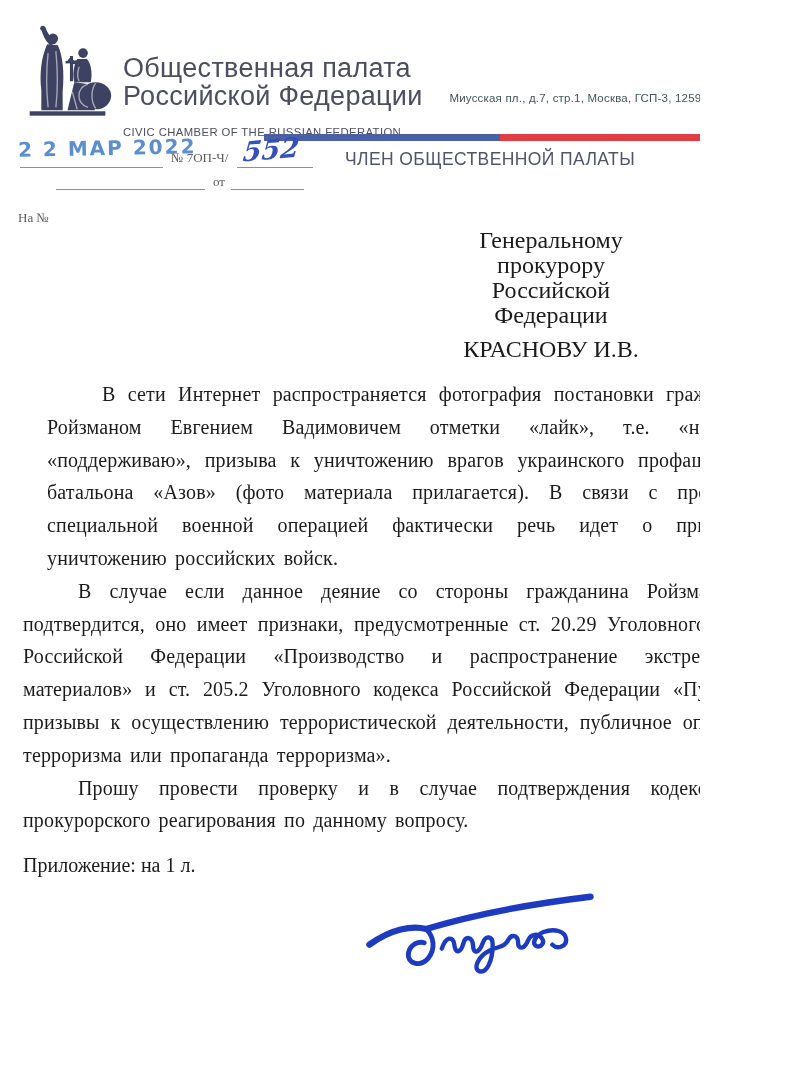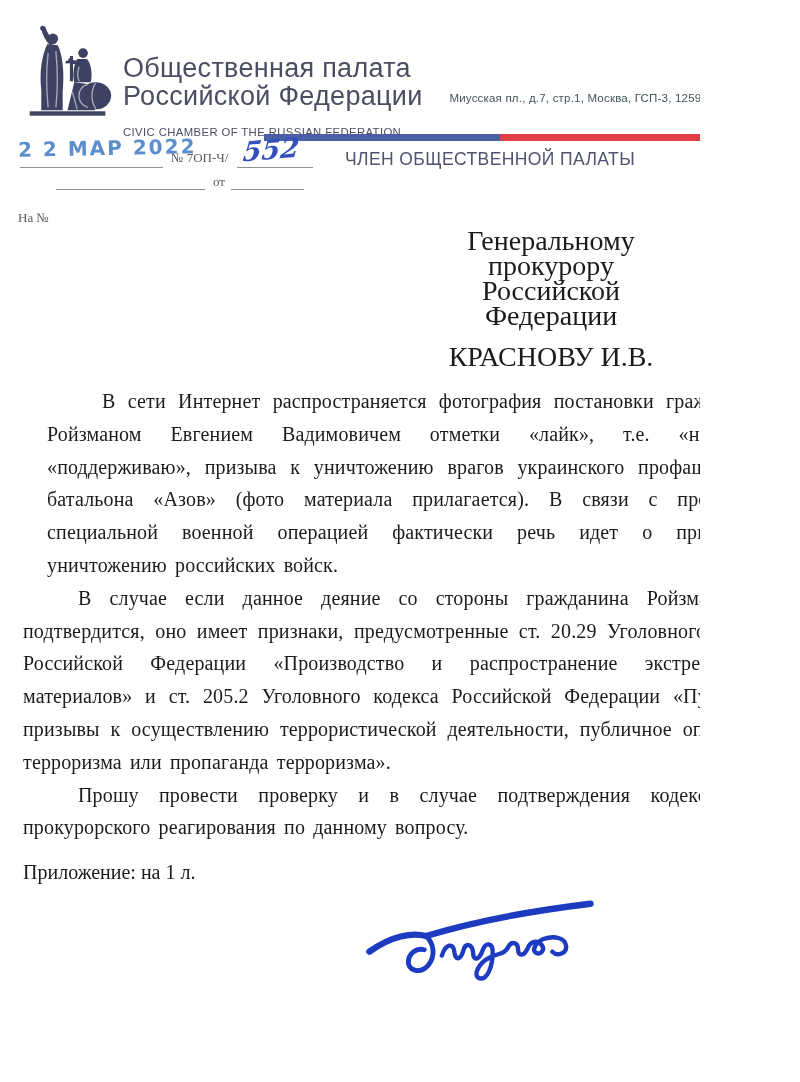--- a/index.html
+++ b/index.html
@@ -35,22 +35,22 @@
   .ref-na{left:18px;top:174px;margin-top:36px;}
   .ref-ot{left:213px;top:174px;}
   .num-hand{position:absolute;left:243px;top:134px;font-family:"DejaVu Serif",serif;
         font-style:italic;font-weight:700;font-size:27px;color:var(--hand_blue,#3550bb);
         transform:rotate(-5deg) skewX(-10deg);}
   .member{position:absolute;left:340px;top:149px;width:300px;text-align:center;
         font-family:"Liberation Sans",sans-serif;font-weight:400;font-size:17.5px;
         letter-spacing:.4px;color:var(--member_navy,#50536e);}
   
   .letter{position:absolute;left:23px;top:228px;width:759px;font-size:20px;line-height:32.8px;}
-  .recipient{margin-left:415px;width:226px;text-align:center;font-size:28px;line-height:25px;}
-  .rec-name{margin-top:16px;}
+  .recipient{margin-left:415px;width:226px;text-align:center;font-size:24px;line-height:25px;}
+  .rec-name{margin-top:9px;}
   .salutation{margin-top:34px;text-align:center;font-size:20.5px;}
   .body-p{margin:0;text-align:justify;text-indent:55px;word-spacing:3px;letter-spacing:.15px;}
   .body-p:first-of-type{margin-top:16px;margin-left:24px;}
   .attachment{margin-top:12px;}
   .sig-row{position:relative;height:94px;margin-top:2px;}
   .sig-svg{position:absolute;left:330px;top:2px;width:250px;height:90px;}
   .nav{color:var(--logo_navy,#3d4162);}
 </style>
 </head>
 <body>

